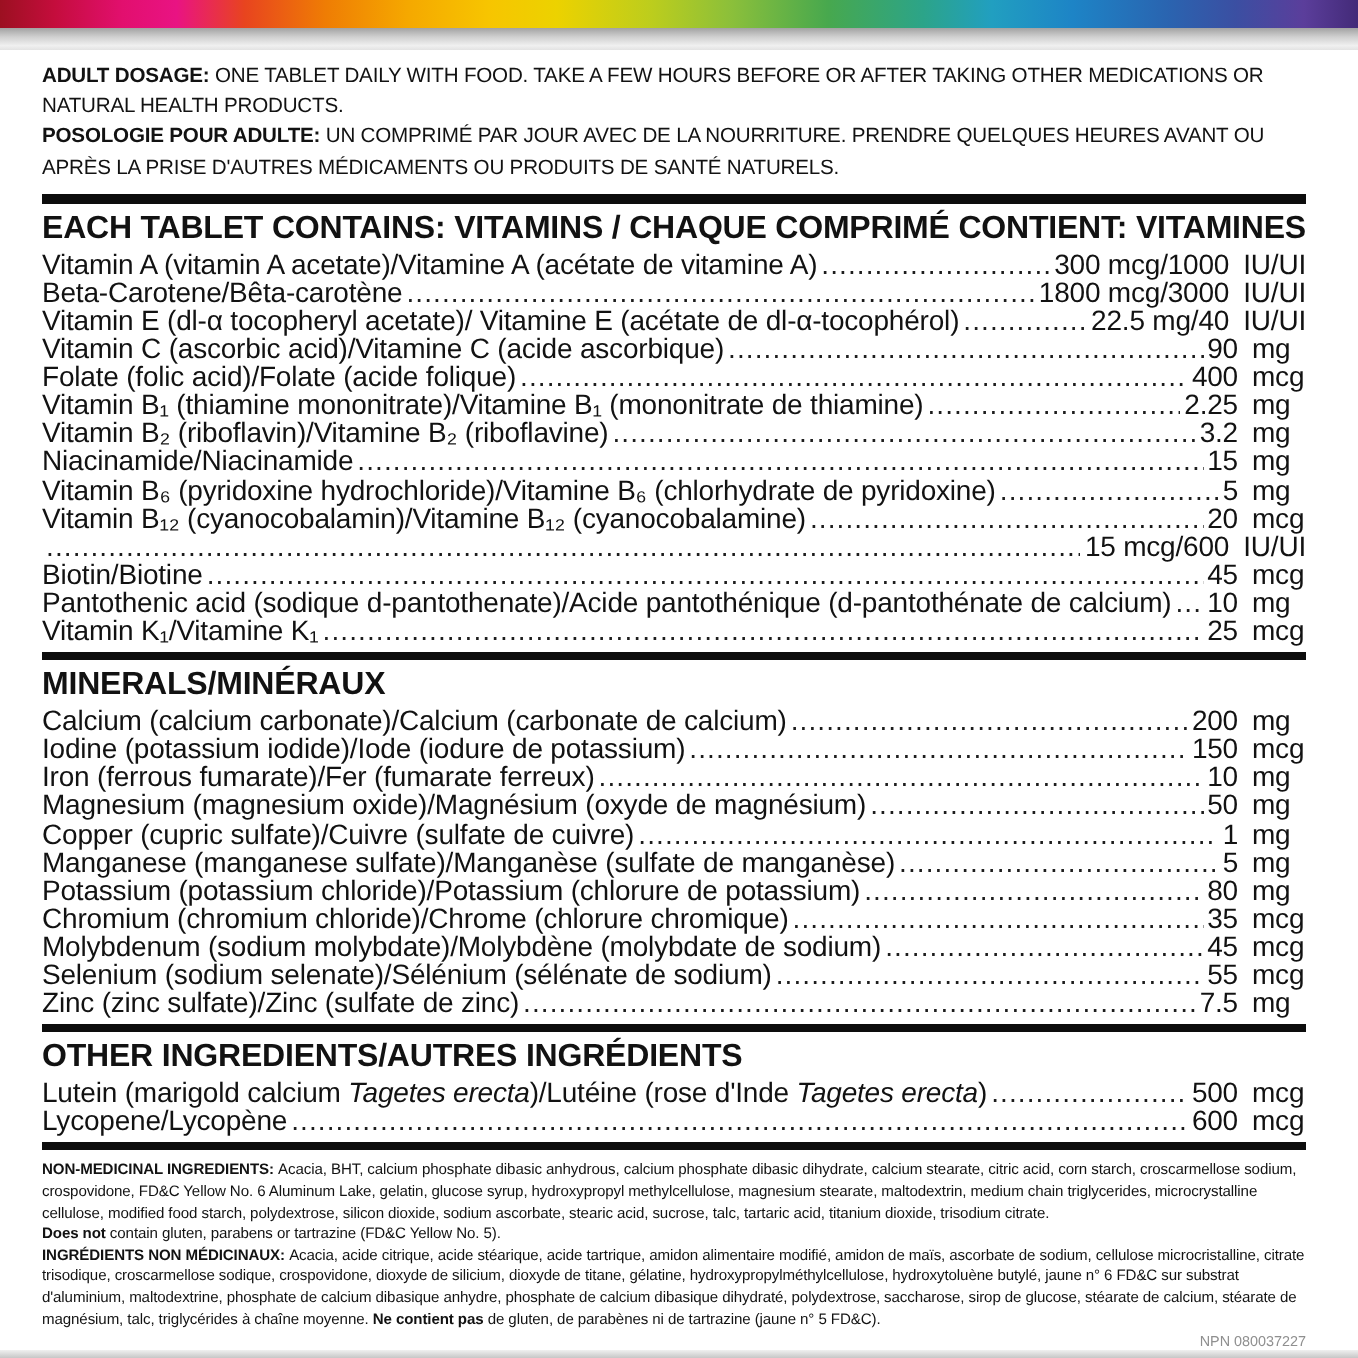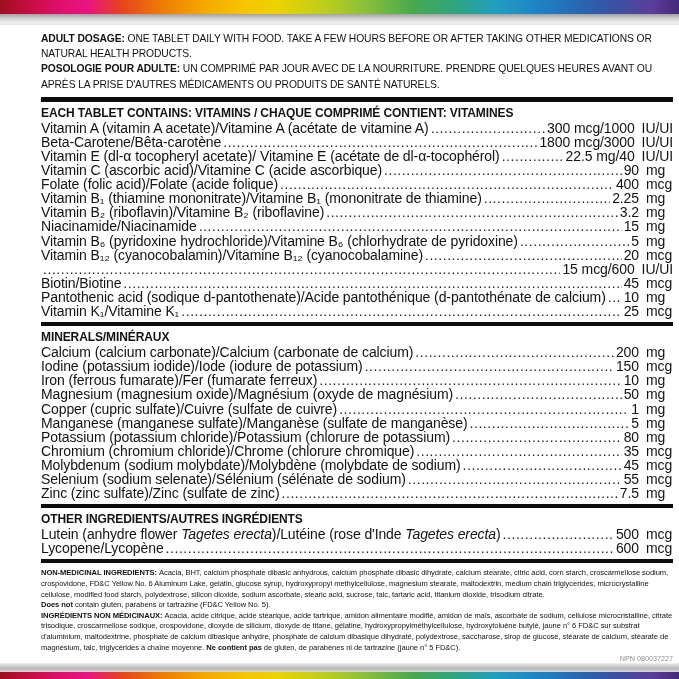--- a/index.html
+++ b/index.html
@@ -19,29 +19,29 @@
       #9c1021 0%,#c40d3c 4%,#e20f6e 9%,#e91383 13%,
       #e8441f 18%,#ef7d04 24%,#f5a800 30%,#f7c500 36%,
       #ecd200 41%,#bccd1d 48%,#8abf3b 54%,#47a84e 61%,
       #2ca489 68%,#219fc0 73%,#1d84c6 79%,#2a64b0 86%,
       #3b4fa2 91%,#5b3e9b 96%,#432a78 100%);
   }
   .rainbow.top{height:14px;}
   .rainbow.bottom{height:19px;}
   .silver.top{height:11px;background:linear-gradient(180deg,#a2a2a2 0%,#cfcfcf 40%,#f0f0f0 80%,#e3e3e3 100%);}
   .silver.bottom{height:9px;background:linear-gradient(180deg,#f0f0f0 0%,#b8b8b8 60%,#dadada 100%);}
-  .content{flex:1 1 auto;padding:6px 6px 0 21px;margin-left:20px;}
+  .content{flex:1 1 auto;padding:6px 26px 0 21px;}
 
   .dosage p{margin:0;font-size:10.3px;line-height:15.2px;letter-spacing:-0.1px;}
   .dosage b{font-weight:bold;}
 
   .rule{height:4px;background:#0d0d0d;margin:4px 0;}
   .rule.first{height:5px;margin-top:5px;}
 
-  h2{font-size:12px;font-weight:bold;margin:3px 0 1px 0;letter-spacing:-0.1px;}
+  h2{font-size:16px;font-weight:bold;margin:3px 0 1px 0;letter-spacing:-0.1px;}
 
   .tbl{margin:0;}
   .row{display:flex;align-items:baseline;font-size:14px;line-height:14.1px;letter-spacing:-0.1px;}
   .nm{white-space:nowrap;flex:0 0 auto;}
   .nm .it{font-style:italic;text-align:right;}
   .dots{flex:1 1 auto;overflow:hidden;white-space:nowrap;color:#1d1d1d;margin:0 2px;}
   .dots::after{
     content:"....................................................................................................................................................................................................................";
     letter-spacing:0.55px;
   }
@@ -226,21 +226,21 @@
           <span class="amt">7.5</span>
           <span class="unit">mg</span>
         </div>
       </div>
 
     <div class="rule"></div>
 
     <h2>OTHER INGREDIENTS/AUTRES INGRÉDIENTS</h2>
     <div class="tbl">
         <div class="row">
-          <span class="nm"><span>Lutein (anhydre flower </span><span class="it">Tagetes erecta</span><span>)/Lutéine (rose d'Inde </span><span class="it">Tagetes erecta</span><span>)</span></span>
+          <span class="nm"><span>Lutein (marigold calcium </span><span class="it">Tagetes erecta</span><span>)/Lutéine (rose d'Inde </span><span class="it">Tagetes erecta</span><span>)</span></span>
           <span class="dots"></span>
           <span class="amt">500</span>
           <span class="unit">mcg</span>
         </div>
         <div class="row">
           <span class="nm"><span>Lycopene/Lycopène</span></span>
           <span class="dots"></span>
           <span class="amt">600</span>
           <span class="unit">mcg</span>
         </div>

